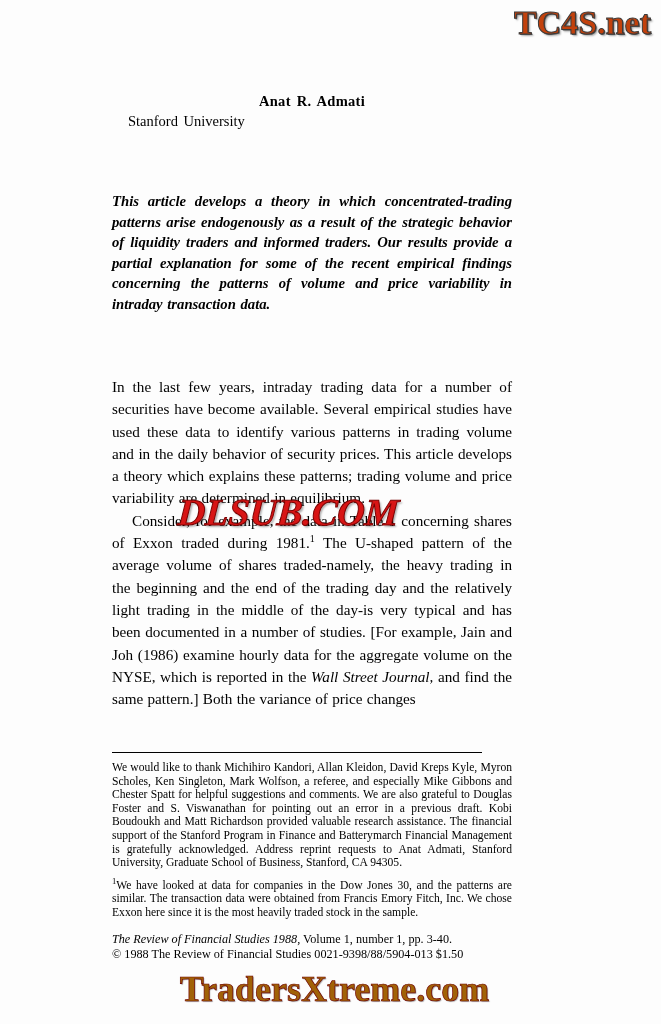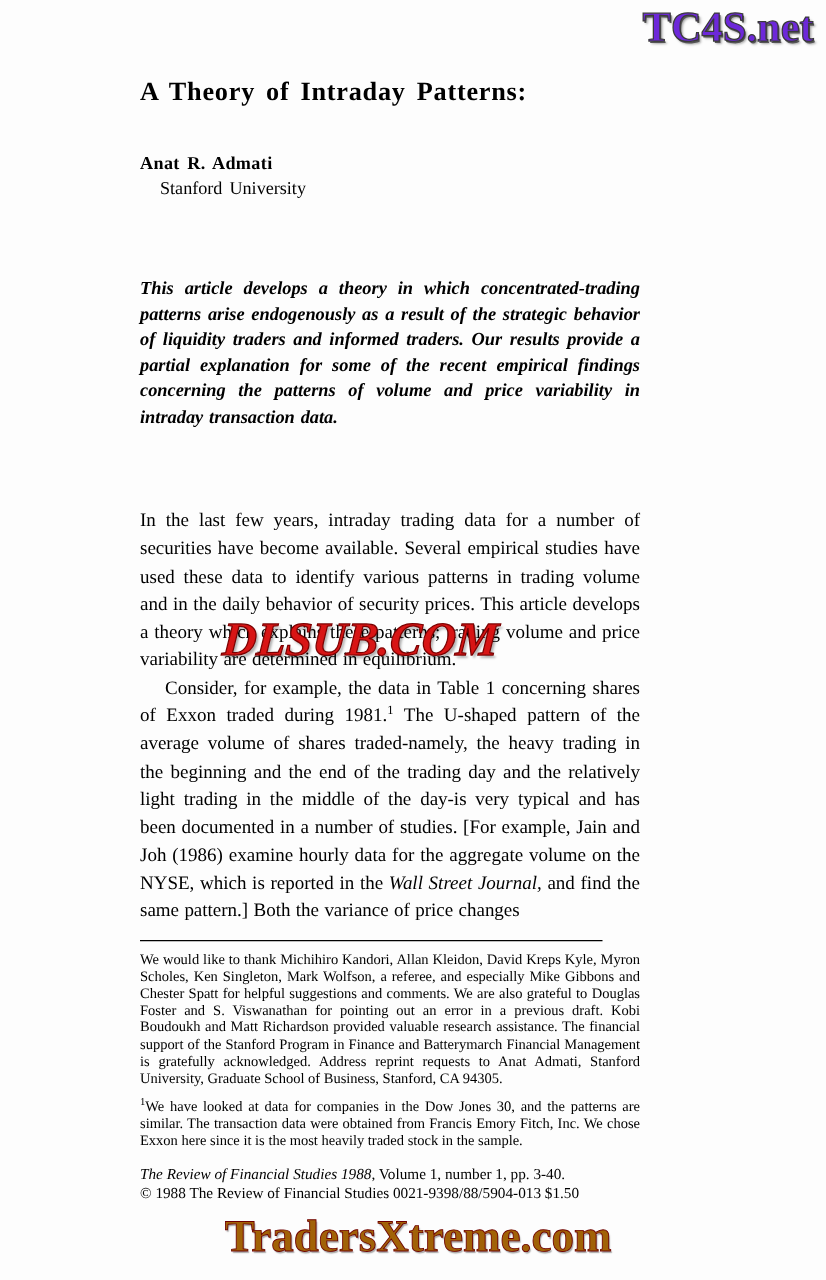--- a/index.html
+++ b/index.html
@@ -23,21 +23,21 @@
   }
 
   
   .wm-top {
     position: absolute;
     top: 4px;
     right: 10px;
     font-family: "Liberation Serif", serif;
     font-weight: bold;
     font-size: 34px;
-    color: #6d28d9;
+    color: #c2410c;
     -webkit-text-stroke: 1px #3a3a3a;
     text-shadow:
        1px 1px 0 #555,
        2px 2px 2px rgba(0,0,0,0.35);
     letter-spacing: 0px;
   }
   .wm-mid {
     position: absolute;
     top: 490px;
     left: 178px;
@@ -85,20 +85,21 @@
 
   .authors {
     margin-bottom: 8px;
   }
   .author {
     font-weight: bold;
     font-size: 14.5px;
     line-height: 19px;
     letter-spacing: 0.3px;
     word-spacing: 2px;
+    text-align: center;
   }
   .affiliation {
     font-size: 14.5px;
     line-height: 20px;
     word-spacing: 2px;
     margin-left: 16px;
   }
 
   .abstract {
     margin-top: 60px;
@@ -159,21 +160,20 @@
 </head>
 <body>
 
 <div class="page">
 
   <div class="wm-top">TC4S.net</div>
 
   <div class="content">
 
     <h1 class="title">
-      <span class="line1">A  Theory  of  Intraday  Patterns:</span>
     </h1>
 
     <div class="authors">
       <div class="author">Anat  R.  Admati</div>
       <div class="affiliation">Stanford  University</div>
     </div>
 
     <div class="abstract">This article develops a theory in which concentrated-trading patterns arise endogenously as a result of the strategic behavior of liquidity traders and informed traders. Our results provide a partial explanation for some of the recent empirical findings concerning the patterns of volume and price variability in intraday transaction data.</div>
 
     <div class="body-text">

